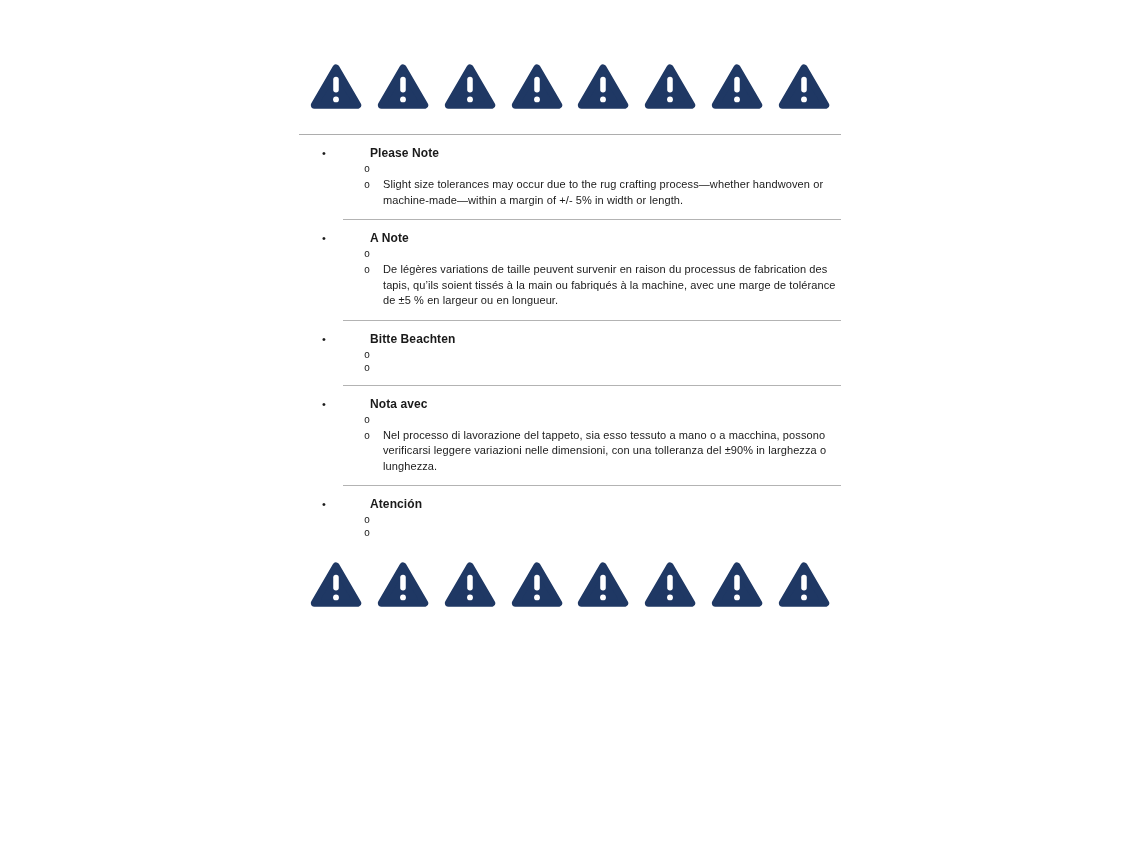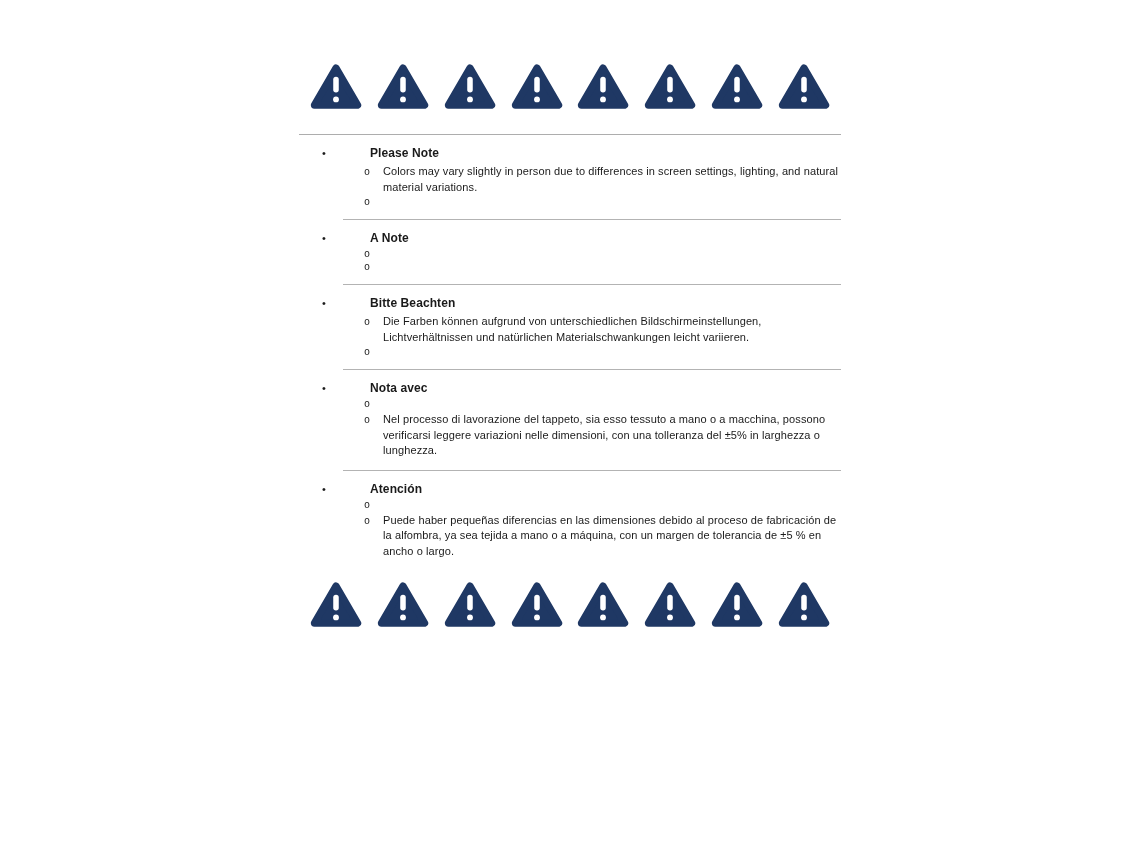--- a/index.html
+++ b/index.html
@@ -142,95 +142,94 @@
     <div id="sections">
   <div class="section">
     <div class="l1">
       <span class="bullet">•</span>
       <span class="heading">Please Note</span>
     </div>
     <div class="items">
 
     <div class="item">
         <span class="circle-marker">o</span>
-        <span class="item-text">Colors may vary slightly in person due to differences in screen settings, lighting, and natural material variations.</span>
-      </div>
-            <div class="item">
-        <span class="circle-marker">o</span>
+      </div>
+            <div class="item">
+        <span class="circle-marker">o</span>
+        <span class="item-text">Slight size tolerances may occur due to the rug crafting process—whether handwoven or machine-made—within a margin of +/- 5% in width or length.</span>
       </div>
           </div>
     <hr class="section-divider" style="border-top-color: rgb(179, 179, 179);">
   </div>
 
   <div class="section">
     <div class="l1">
       <span class="bullet">•</span>
       <span class="heading">A Note</span>
     </div>
     <div class="items">
 
     <div class="item">
         <span class="circle-marker">o</span>
       </div>
             <div class="item">
         <span class="circle-marker">o</span>
+        <span class="item-text">De légères variations de taille peuvent survenir en raison du processus de fabrication des tapis, qu’ils soient tissés à la main ou fabriqués à la machine, avec une marge de tolérance de ±5 % en largeur ou en longueur.</span>
       </div>
           </div>
     <hr class="section-divider" style="border-top-color: rgb(179, 179, 179);">
   </div>
 
   <div class="section">
     <div class="l1">
       <span class="bullet">•</span>
       <span class="heading">Bitte Beachten</span>
     </div>
     <div class="items">
 
     <div class="item">
         <span class="circle-marker">o</span>
-        <span class="item-text">Die Farben können aufgrund von unterschiedlichen Bildschirmeinstellungen, Lichtverhältnissen und natürlichen Materialschwankungen leicht variieren.</span>
       </div>
             <div class="item">
         <span class="circle-marker">o</span>
       </div>
           </div>
     <hr class="section-divider" style="border-top-color: rgb(179, 179, 179);">
   </div>
 
   <div class="section">
     <div class="l1">
       <span class="bullet">•</span>
       <span class="heading">Nota avec</span>
     </div>
     <div class="items">
 
     <div class="item">
         <span class="circle-marker">o</span>
       </div>
             <div class="item">
         <span class="circle-marker">o</span>
-        <span class="item-text">Nel processo di lavorazione del tappeto, sia esso tessuto a mano o a macchina, possono verificarsi leggere variazioni nelle dimensioni, con una tolleranza del ±5% in larghezza o lunghezza.</span>
+        <span class="item-text">Nel processo di lavorazione del tappeto, sia esso tessuto a mano o a macchina, possono verificarsi leggere variazioni nelle dimensioni, con una tolleranza del ±90% in larghezza o lunghezza.</span>
       </div>
           </div>
     <hr class="section-divider" style="border-top-color: rgb(179, 179, 179);">
   </div>
 
   <div class="section">
     <div class="l1">
       <span class="bullet">•</span>
       <span class="heading">Atención</span>
     </div>
     <div class="items">
 
     <div class="item">
         <span class="circle-marker">o</span>
       </div>
             <div class="item">
         <span class="circle-marker">o</span>
-        <span class="item-text">Puede haber pequeñas diferencias en las dimensiones debido al proceso de fabricación de la alfombra, ya sea tejida a mano o a máquina, con un margen de tolerancia de ±5 % en ancho o largo.</span>
       </div>
           </div>
 
   </div>
 </div>
     <div class="icon-row bottom">
   <svg class="warn-icon" viewBox="0 0 64 58" xmlns="http://www.w3.org/2000/svg" aria-hidden="true">
     <path class="tri" d="M32 7 L58.5 52.5 L5.5 52.5 Z" stroke-width="9" stroke-linejoin="round" fill="#1f3864" stroke="#1f3864"></path>
     <rect class="excl-bar" x="28.6" y="17.5" width="6.8" height="19.5" rx="3.4" fill="#ffffff"></rect>
     <circle class="excl-dot" cx="32" cy="45.5" r="3.6" fill="#ffffff"></circle>

